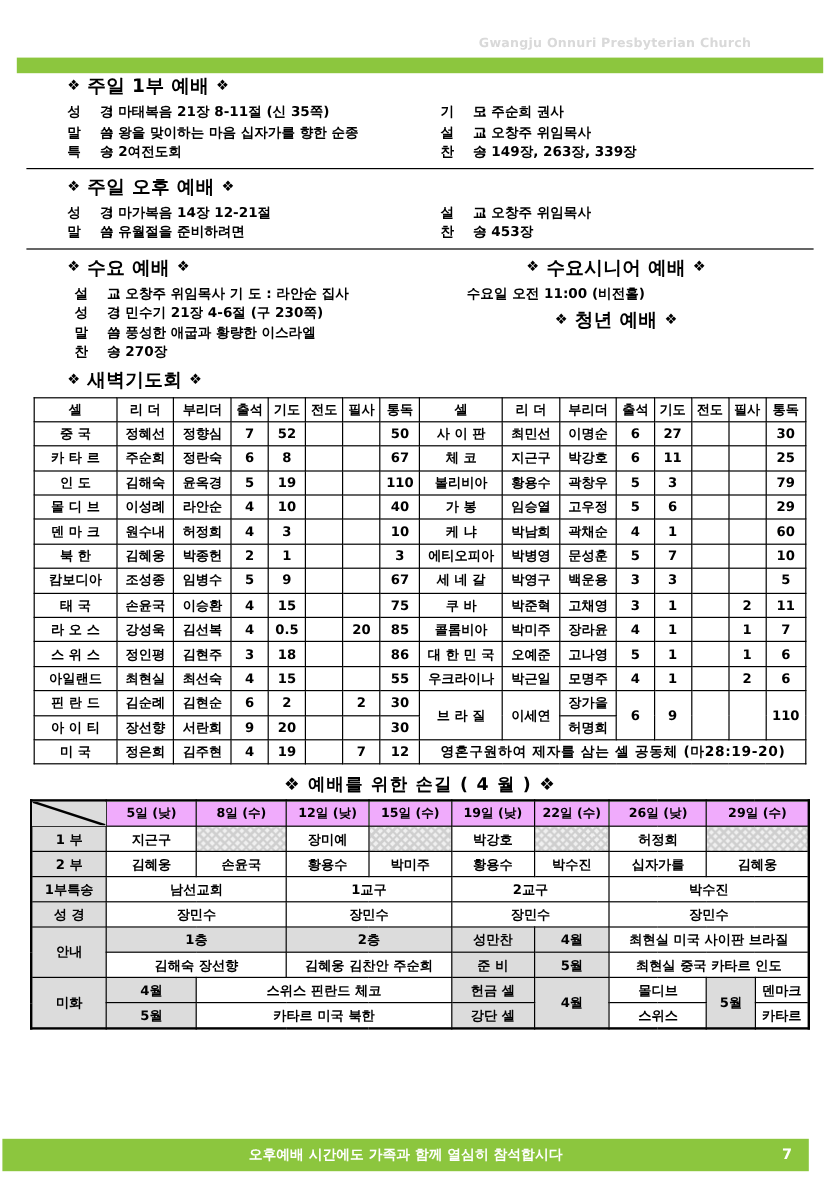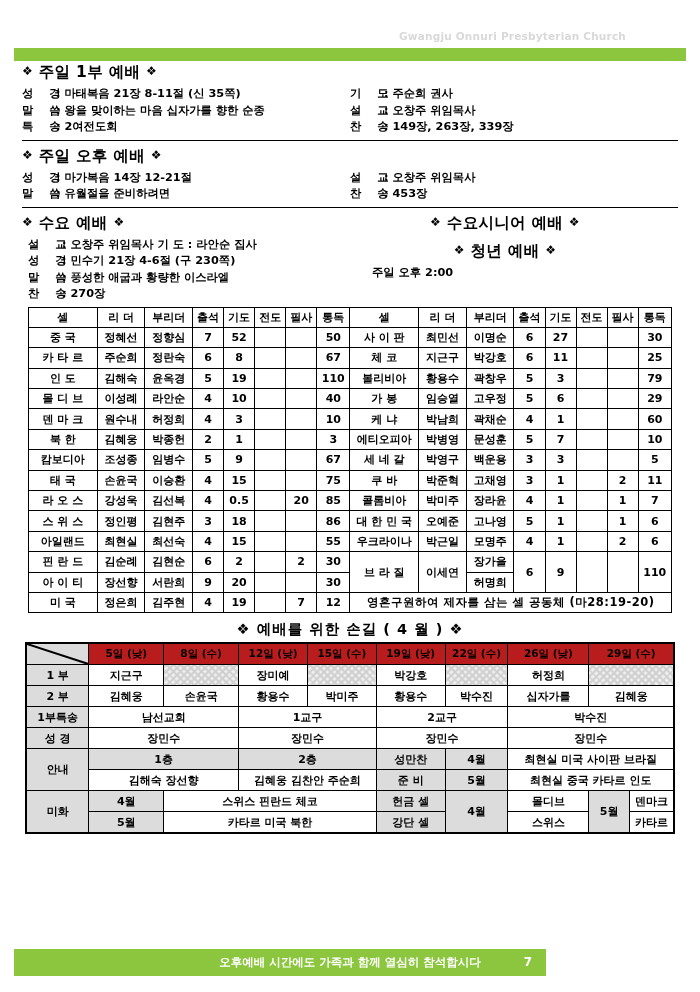--- a/index.html
+++ b/index.html
@@ -20,21 +20,21 @@
     text-align:right;padding-right:18px;box-sizing:border-box;
     font-size:10.5px;color:#d9d9d9;letter-spacing:.2px;font-weight:600;
   }
   .topbar{
     position:absolute;top:48px;left:14px;width:672px;height:13px;
     background:#8cc63e;
   }
 
   
   .content{position:absolute;top:62px;left:0;width:700px;}
-  .svc{position:relative;padding:0 22px;box-sizing:border-box;}
+  .svc{position:relative;padding:0 22px;box-sizing:border-box;margin-left:34px;}
   .svc-title{
     font-size:15.5px;font-weight:bold;letter-spacing:.3px;
     margin:0 0 3px 0;white-space:nowrap;
   }
   .svc-title .dia{font-size:12px;vertical-align:2px;}
   .row2{display:flex;}
   .col{flex:0 0 50%;box-sizing:border-box;}
   .ln{
     font-size:11.3px;line-height:16.5px;white-space:nowrap;font-weight:600;
   }
@@ -73,36 +73,36 @@
   .schedwrap{padding:0 25px;box-sizing:border-box;}
   table.sched{
     width:100%;border-collapse:collapse;table-layout:fixed;
     font-size:11px;font-weight:bold;
   }
   table.sched td{
     border:1px solid #000;text-align:center;height:20px;padding:0 1px;
     white-space:nowrap;overflow:hidden;
   }
   table.sched .hd{background:#dcdcdc;}
-  table.sched .hdr{background:#b91c1c;font-size:10.5px;}
+  table.sched .hdr{background:#f0abfc;font-size:10.5px;}
   .hatch{
     background-color:#f0f0f0;
     background-image:
       repeating-linear-gradient(45deg,#cfcfcf 0 2px,transparent 2px 5px),
       repeating-linear-gradient(-45deg,#cfcfcf 0 2px,transparent 2px 5px);
   }
   .diagcell{
     background:#dcdcdc;position:relative;
   }
   .diagcell svg{position:absolute;inset:0;width:100%;height:100%;}
   .outer-thick{border:2.2px solid #000 !important;}
 
   
   .botbar{
-    position:absolute;left:14px;bottom:16px;width:532px;height:27px;
+    position:absolute;left:2px;bottom:16px;width:672px;height:27px;
     background:#8cc63e;color:#fff;
   }
   .botbar .msg{
     position:absolute;left:0;top:0;width:672px;height:27px;
     line-height:27px;text-align:center;font-size:11.5px;font-weight:600;
   }
   .botbar .pg{
     position:absolute;right:14px;top:0;height:27px;line-height:27px;
     font-size:12px;font-weight:bold;
   }
@@ -171,34 +171,39 @@
           <div class="ln" style="padding-left:6px"><span class="lbl">성 경</span>: <span>민수기 21장 4-6절 (구 230쪽)</span></div>
           <div class="ln" style="padding-left:6px"><span class="lbl">말 씀</span>: <span>풍성한 애굽과 황량한 이스라엘</span></div>
           <div class="ln" style="padding-left:6px"><span class="lbl">찬 송</span>: <span>270장</span></div>
         </div>
         <div class="col" style="text-align:left;padding-left:22px;">
           <div class="svc-title" style="text-align:center;padding-right:40px;">
             <span class="dia">❖</span>
             <span>수요시니어 예배</span>
             <span class="dia">❖</span>
           </div>
+          <div class="ln">수요일 오전 11:00 (비전홀)</div>
           <div class="sp4"></div>
           <div class="svc-title" style="text-align:center;padding-right:40px;">
             <span class="dia">❖</span>
             <span>청년 예배</span>
             <span class="dia">❖</span>
           </div>
-          <div class="ln" style="margin-top:3px">주일 오후 2:00</div>
         </div>
       </div>
     </div>
 
     <div class="svc" style="margin-top:4px">
       <div class="row2">
         <div class="col">
+          <div class="svc-title">
+            <span class="dia">❖</span>
+            <span>새벽기도회</span>
+            <span class="dia">❖</span>
+          </div>
         </div>
       </div>
     </div>
 
 
     <div class="cellwrap">
       <table class="cell">
         <colgroup>
           <col class="cw-name">
             <col class="cw-lead">

